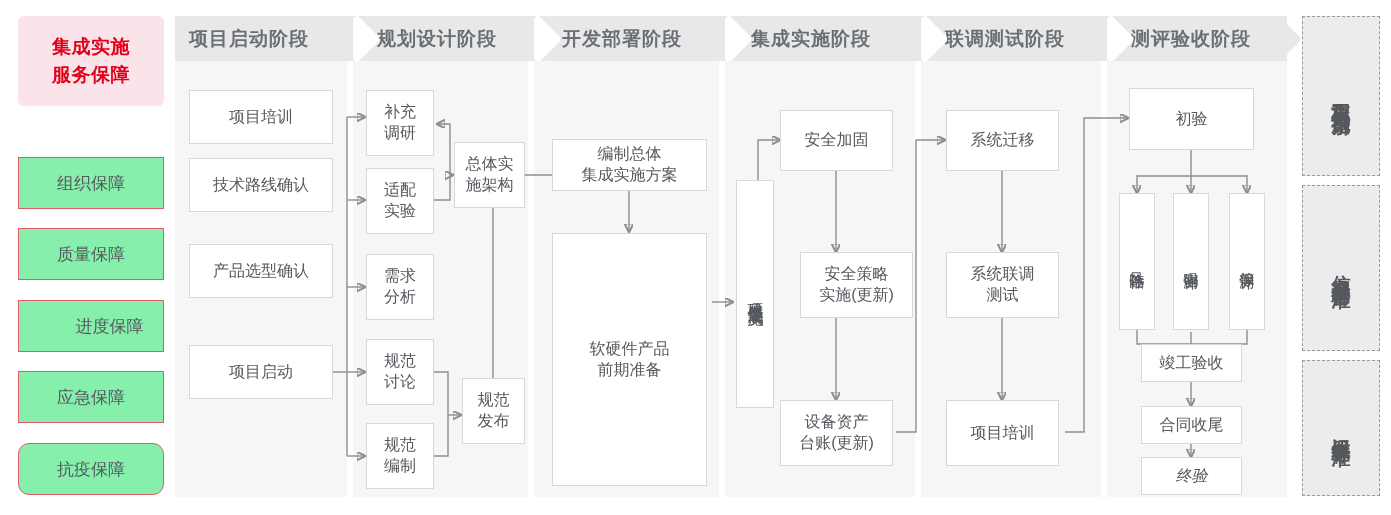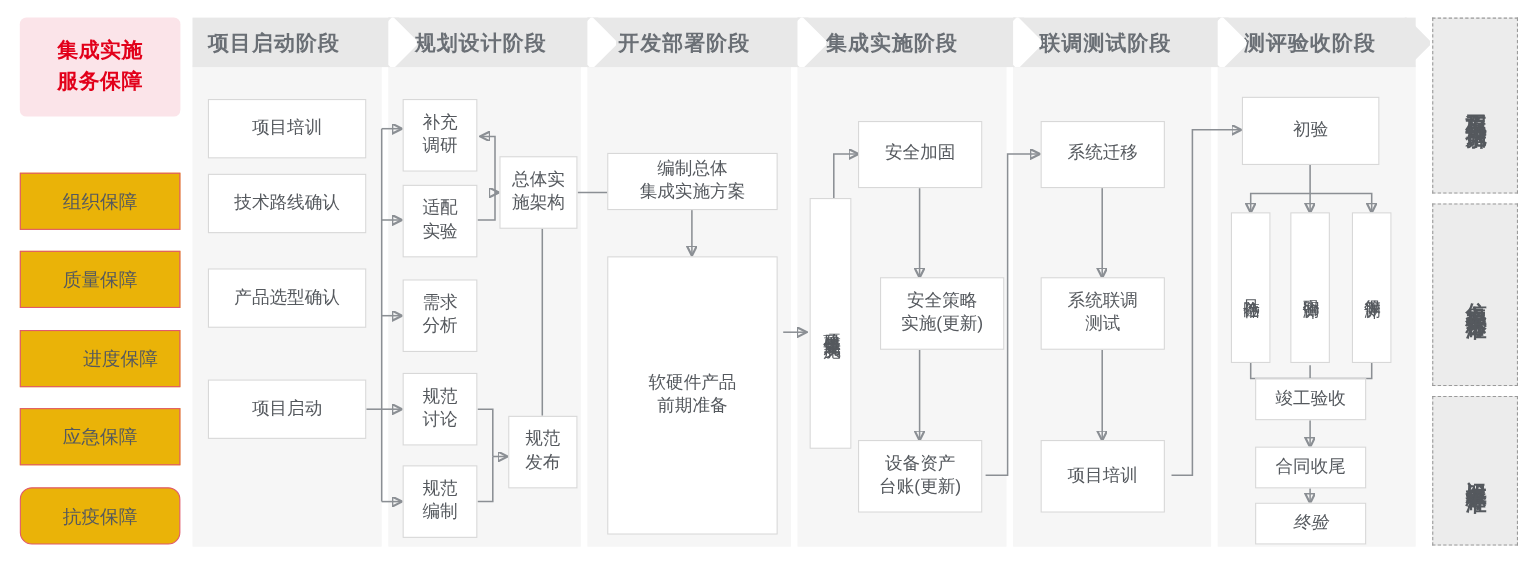--- a/index.html
+++ b/index.html
@@ -10,21 +10,21 @@
   .abs{position:absolute;box-sizing:border-box;}
 
   
   .hero-box{
     background:#fbe4e9;border-radius:6px;
     display:flex;align-items:center;justify-content:center;
     color:#e2001a;font-weight:bold;font-size:19px;line-height:1.45;
     text-align:center;letter-spacing:.5px;
   }
   .guar-box{
-    background:#eab308;border:1.5px solid #e05a6b;
+    background:#86efac;border:1.5px solid #e05a6b;
     display:flex;align-items:center;justify-content:center;
     color:#55595e;font-size:17px;text-align:center;
   }
 
   
   .phase-band{background:#f6f6f6;}
   .phase-head{
     background:#e8e8e8;
     display:flex;align-items:center;
     color:#6a6f75;font-weight:bold;font-size:19px;

